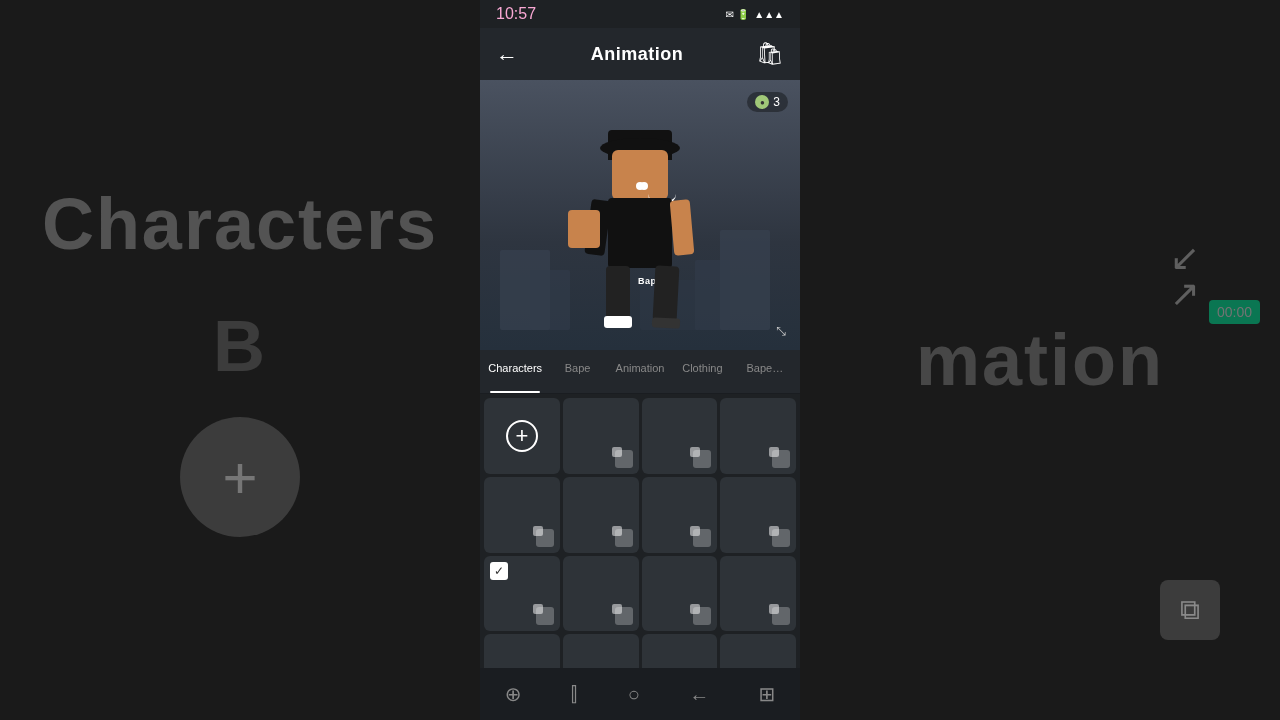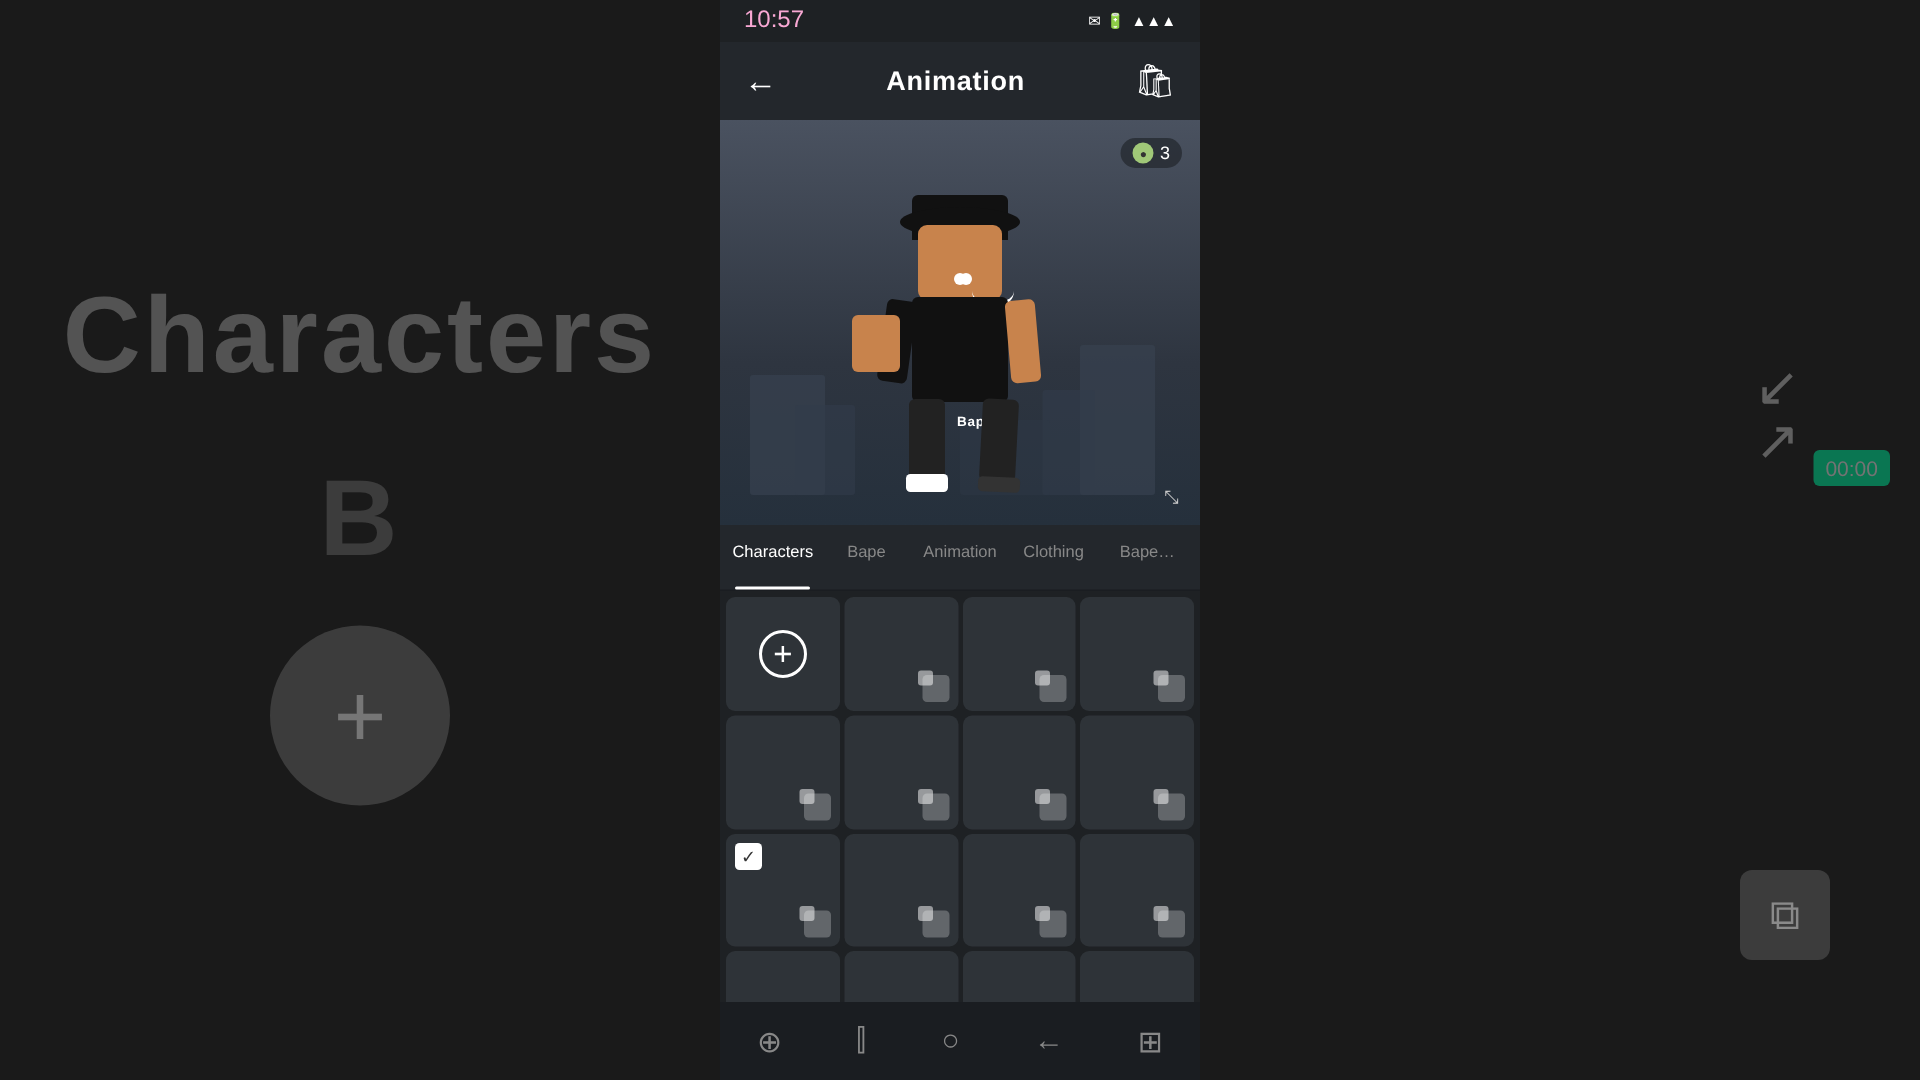--- a/index.html
+++ b/index.html
@@ -578,20 +578,21 @@
       <span>+</span>
     </div>
   </div>
 
   <div class="right-panel">
     <div class="right-panel-arrows">
       <div class="right-panel-arrow">↙</div>
       <div class="right-panel-arrow">↗</div>
     </div>
     <div class="right-panel-timer">00:00</div>
+    <div class="right-panel-text">mation</div>
     <div class="right-panel-icon">
       <span style="color:rgba(255,255,255,0.4); font-size:28px;">⧉</span>
     </div>
   </div>
 
   <div class="phone">
 
     <div class="status-bar">
       <span class="status-time">10:57</span>
       <div class="status-icons">

